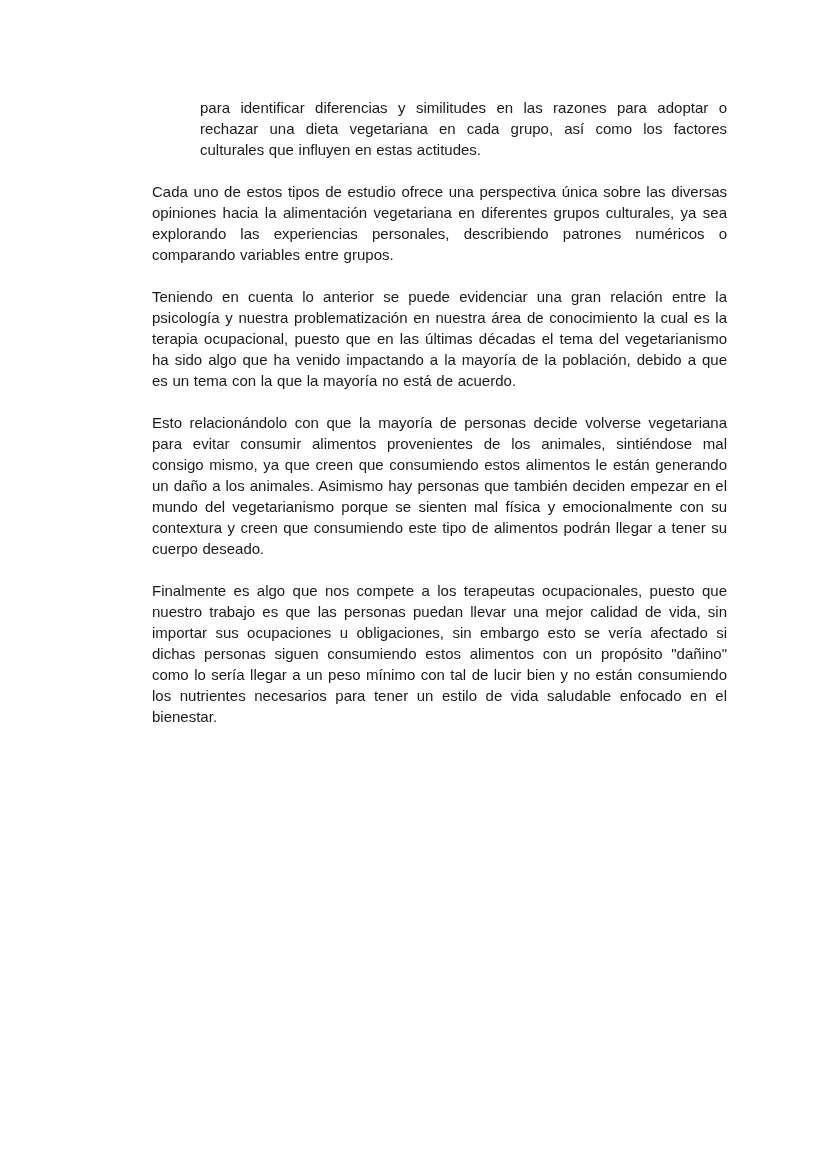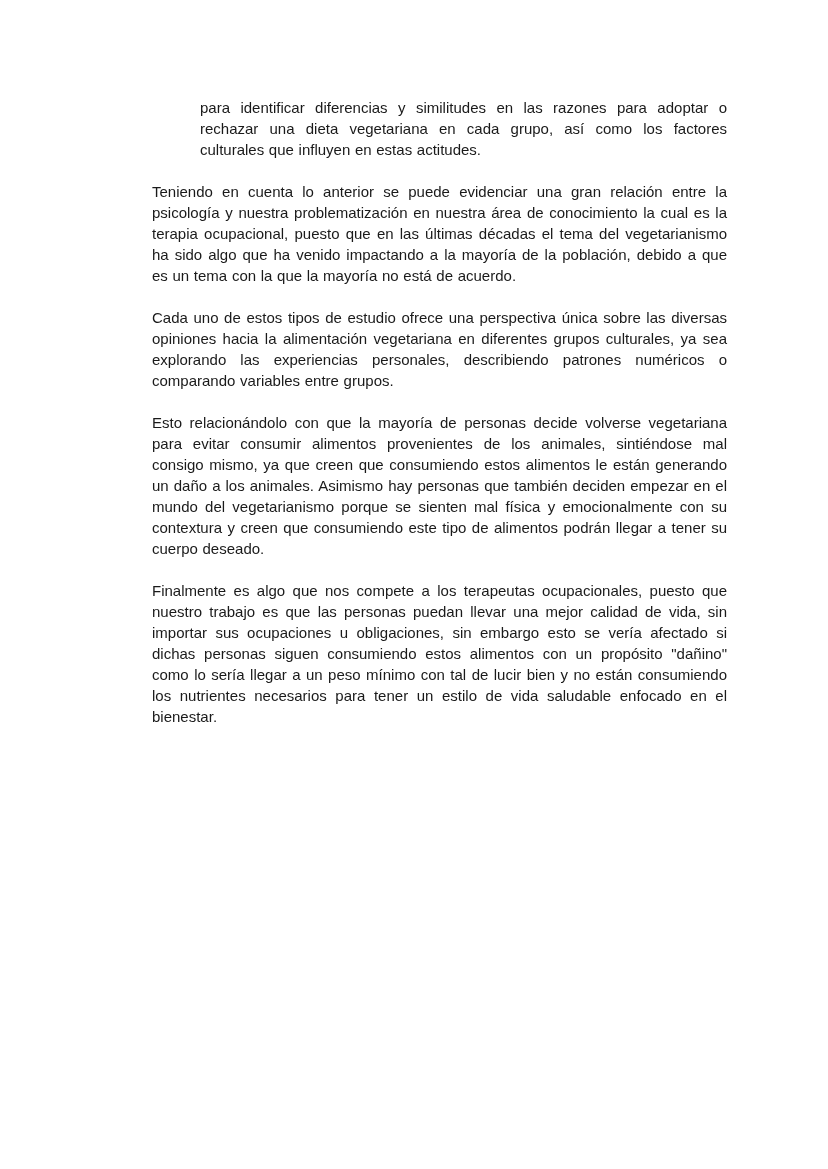--- a/index.html
+++ b/index.html
@@ -33,18 +33,18 @@
   .text-block p.indented {
     margin-left: 48px;
   }
 </style>
 </head>
 <body>
 
 <div class="page">
   <div class="text-block">
     <p class="indented">para identificar diferencias y similitudes en las razones para adoptar o rechazar una dieta vegetariana en cada grupo, así como los factores culturales que influyen en estas actitudes.</p>
+    <p>Cada uno de estos tipos de estudio ofrece una perspectiva única sobre las diversas opiniones hacia la alimentación vegetariana en diferentes grupos culturales, ya sea explorando las experiencias personales, describiendo patrones numéricos o comparando variables entre grupos.</p>
     <p>Teniendo en cuenta lo anterior se puede evidenciar una gran relación entre la psicología y nuestra problematización en nuestra área de conocimiento la cual es la terapia ocupacional, puesto que en las últimas décadas el tema del vegetarianismo ha sido algo que ha venido impactando a la mayoría de la población, debido a que es un tema con la que la mayoría no está de acuerdo.</p>
-    <p>Cada uno de estos tipos de estudio ofrece una perspectiva única sobre las diversas opiniones hacia la alimentación vegetariana en diferentes grupos culturales, ya sea explorando las experiencias personales, describiendo patrones numéricos o comparando variables entre grupos.</p>
     <p>Esto relacionándolo con que la mayoría de personas decide volverse vegetariana para evitar consumir alimentos provenientes de los animales, sintiéndose mal consigo mismo, ya que creen que consumiendo estos alimentos le están generando un daño a los animales. Asimismo hay personas que también deciden empezar en el mundo del vegetarianismo porque se sienten mal física y emocionalmente con su contextura y creen que consumiendo este tipo de alimentos podrán llegar a tener su cuerpo deseado.</p>
     <p>Finalmente es algo que nos compete a los terapeutas ocupacionales, puesto que nuestro trabajo es que las personas puedan llevar una mejor calidad de vida, sin importar sus ocupaciones u obligaciones, sin embargo esto se vería afectado si dichas personas siguen consumiendo estos alimentos con un propósito "dañino" como lo sería llegar a un peso mínimo con tal de lucir bien y no están consumiendo los nutrientes necesarios para tener un estilo de vida saludable enfocado en el bienestar.</p>
   </div>
 </div>
 
 </body></html>

